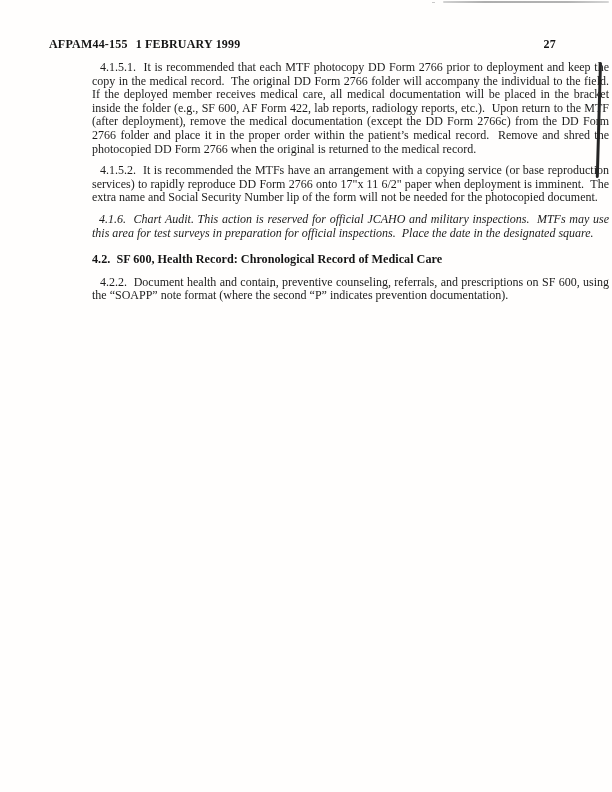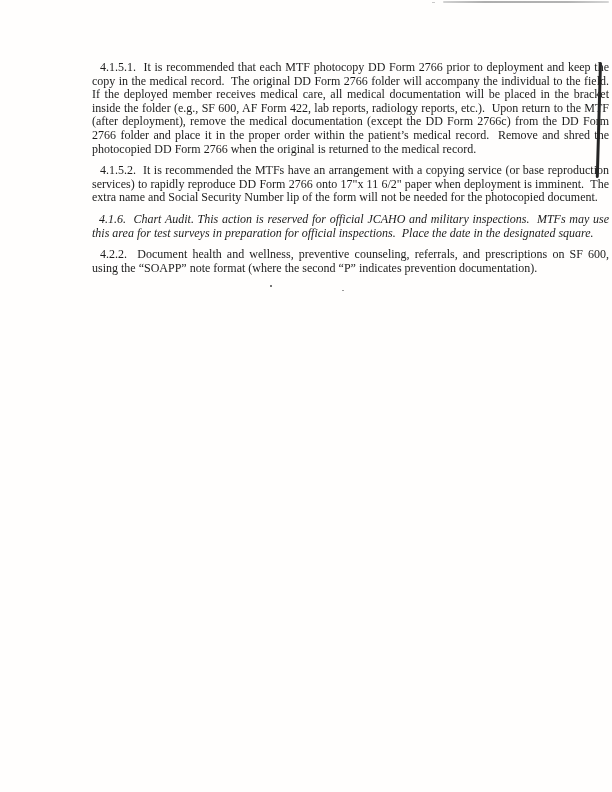--- a/index.html
+++ b/index.html
@@ -127,31 +127,36 @@
   }
 </style>
 </head>
 <body>
 
 <div class="page">
 
   <div class="scan-streak"></div>
   <div class="scan-dot-a"></div>
 
+  <header class="page-header">
+    <div class="pub-line"><span>AFPAM44-155</span><span>1 FEBRUARY 1999</span></div>
+    <span class="page-num">27</span>
+  </header>
 
   <main class="content">
     <p class="para indent-3"><span class="pnum">4.1.5.1.</span><span>  It is recommended that each MTF photocopy DD Form 2766 prior to deployment and keep the copy in the medical record.  The original DD Form 2766 folder will accompany the individual to the field.  If the deployed member receives medical care, all medical documentation will be placed in the bracket inside the folder (e.g., SF 600, AF Form 422, lab reports, radiology reports, etc.).  Upon return to the MTF (after deployment), remove the medical documentation (except the DD Form 2766c) from the DD Form 2766 folder and place it in the proper order within the patient’s medical record.  Remove and shred the photocopied DD Form 2766 when the original is returned to the medical record.</span></p>
 
     <p class="para indent-3"><span class="pnum">4.1.5.2.</span><span>  It is recommended the MTFs have an arrangement with a copying service (or base reproduction services) to rapidly reproduce DD Form 2766 onto 17"x 11 6/2" paper when deployment is imminent.  The extra name and Social Security Number lip of the form will not be needed for the photocopied document.</span></p>
 
     <p class="para indent-2"><span class="pnum">4.1.6.</span><span>  Chart Audit. This action is reserved for official JCAHO and military inspections.  MTFs may use this area for test surveys in preparation for official inspections.  Place the date in the designated square.</span></p>
 
+    <h2 class="section-heading"><span class="pnum">4.2.</span><span>  SF 600, Health Record: Chronological Record of Medical Care</span></h2>
 
 
-    <p class="para indent-3b"><span class="pnum">4.2.2.</span><span>  Document health and wellness, preventive counseling, referrals, and prescriptions on SF 600, using the “SOAPP” note format (where the second “P” indicates prevention documentation).</span></p>
+    <p class="para indent-3b"><span class="pnum">4.2.2.</span><span>  Document health and contain, preventive counseling, referrals, and prescriptions on SF 600, using the “SOAPP” note format (where the second “P” indicates prevention documentation).</span></p>
   </main>
 
   <div class="change-bar"></div>
 
   <div class="speck-1"></div>
   <div class="speck-2"></div>
 
 </div>
 
 </body></html>

